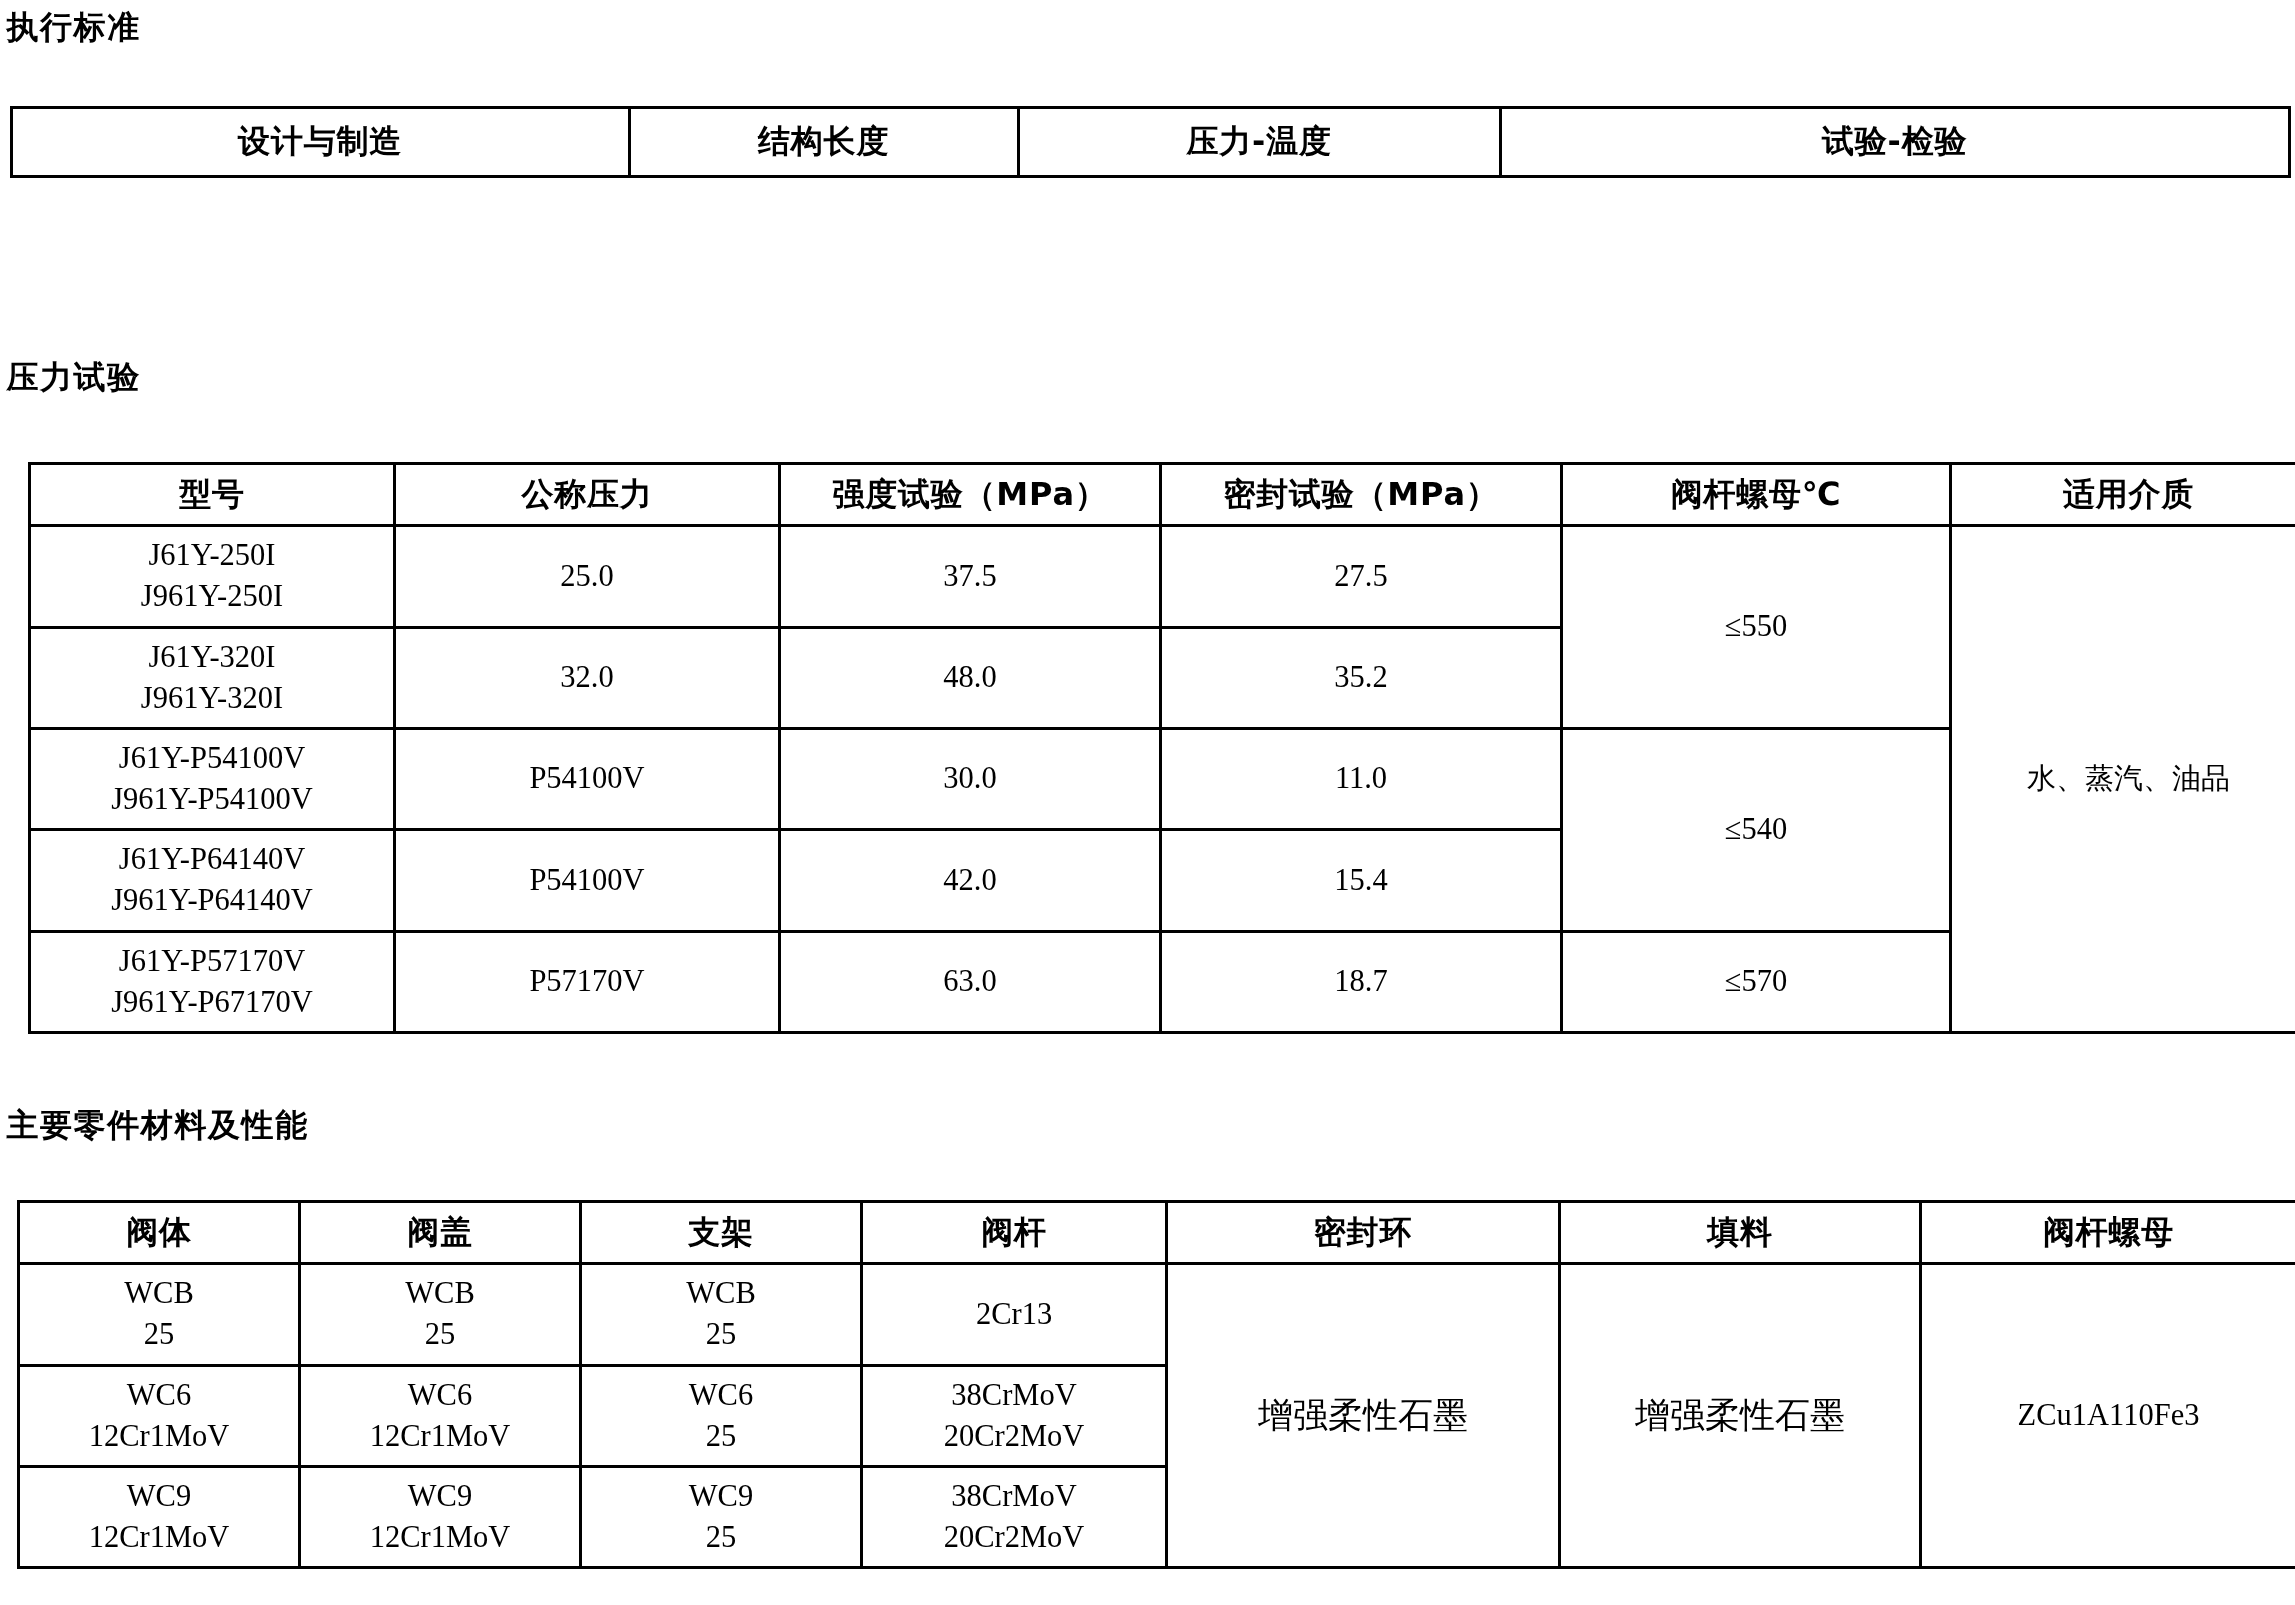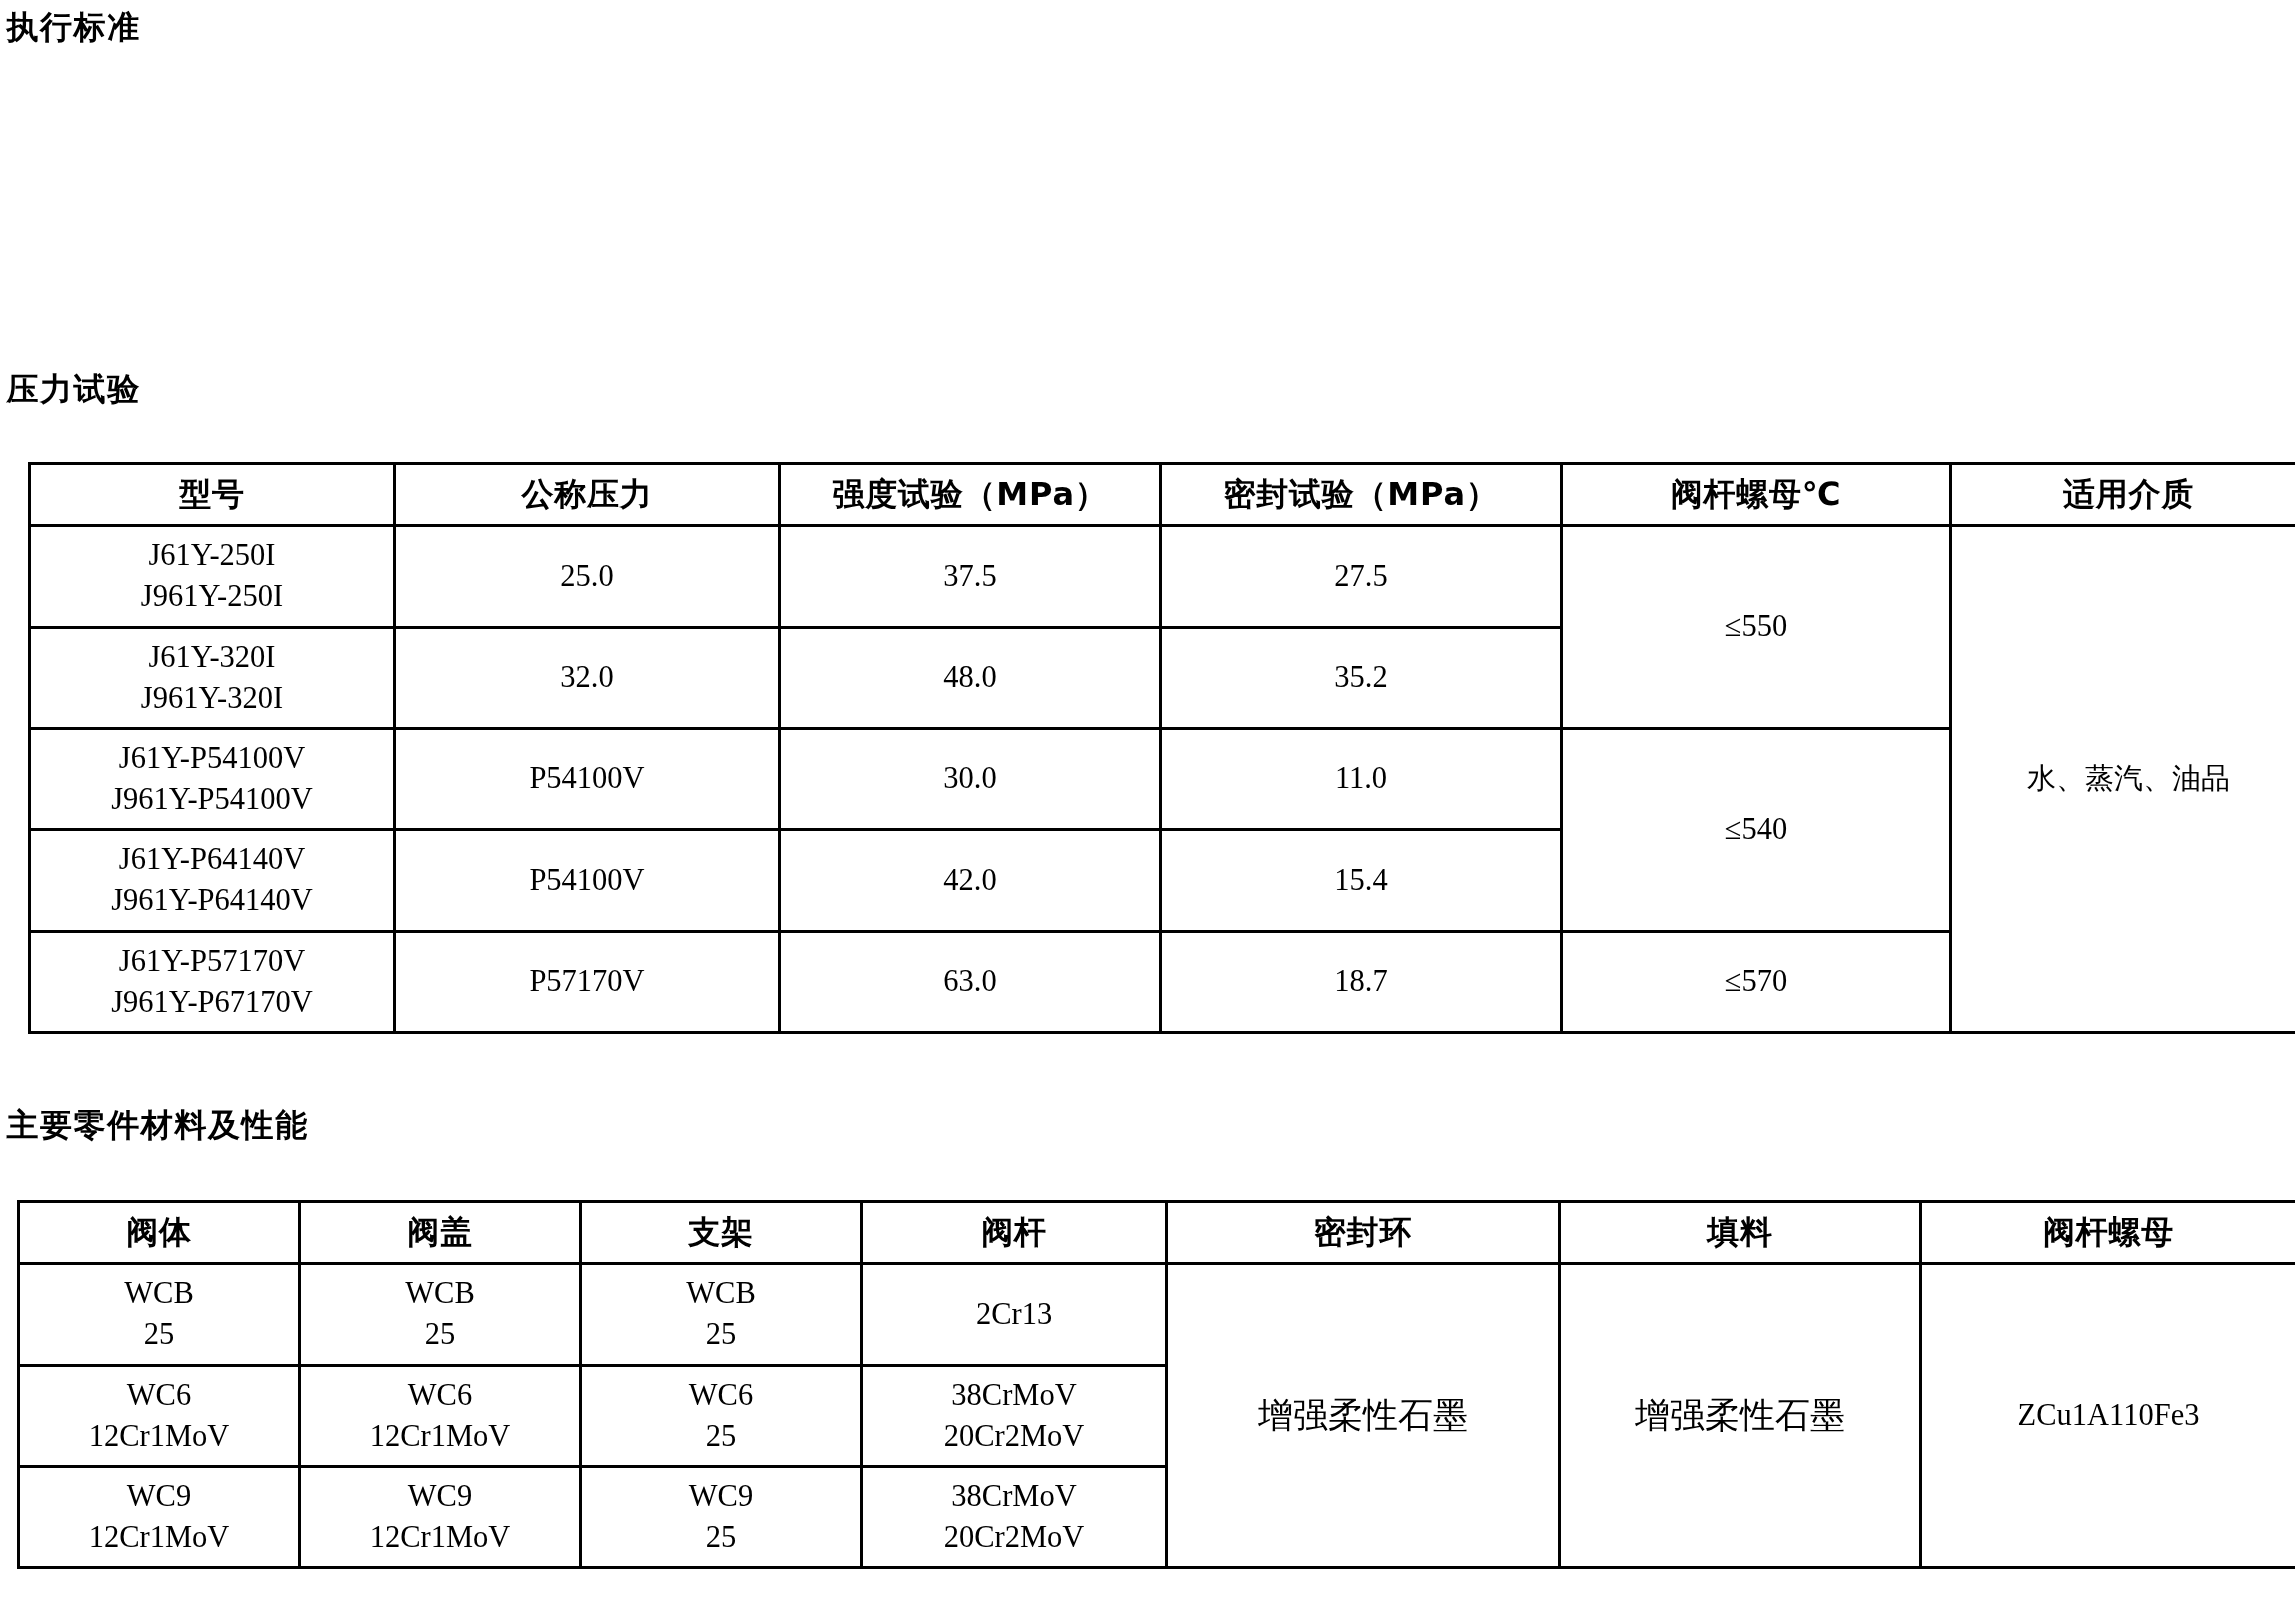--- a/index.html
+++ b/index.html
@@ -54,21 +54,21 @@
   }
   .cjk {
     font-family: "DejaVu Sans", "Liberation Sans", sans-serif;
     font-weight: bold;
   }
   .stack div { white-space: nowrap; }
 
   
   #t1-title { position: absolute; left: 6.4px;  top: 6.4px; }
   #tbl1     { position: absolute; left: 9.6px; top: 106px; width: 2278px; }
-  #t2-title { position: absolute; left: 6.4px;  top: 368px; }
+  #t2-title { position: absolute; left: 6.4px;  top: 356px; }
   #tbl2     { position: absolute; left: 28px; top: 462px; width: 2278px; }
   #t3-title { position: absolute; left: 6.4px;  top: 1104px; }
   #tbl3     { position: absolute; left: 17px; top: 1200px; width: 2278px; }
 
   
   #tbl1 td { height: 42px; }
   #tbl1 .hd { height: 50px; }
 
   
   #tbl2 td { height: 63px; }
@@ -84,20 +84,26 @@
   <div id="t1-title" class="section-title">执行标准</div>
 
   <table id="tbl1" class="doc">
     <colgroup>
       <col style="width:618px">
       <col style="width:389px">
       <col style="width:482px">
       <col style="width:789px">
     </colgroup>
     <tbody>
+      <tr>
+        <th class="hd">设计与制造</th>
+        <th class="hd">结构长度</th>
+        <th class="hd">压力-温度</th>
+        <th class="hd">试验-检验</th>
+      </tr>
     </tbody>
   </table>
 
   <div id="t2-title" class="section-title">压力试验</div>
 
   <table id="tbl2" class="doc">
     <colgroup>
       <col style="width:365px">
       <col style="width:385px">
       <col style="width:381px">

